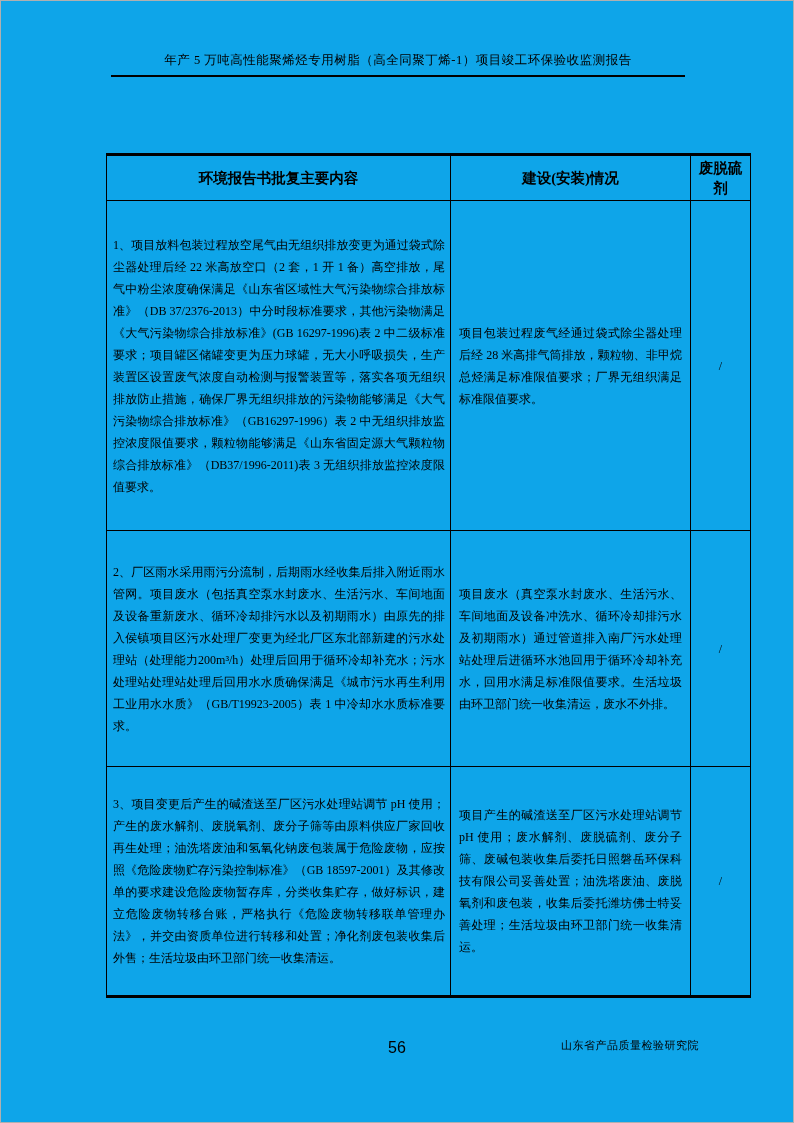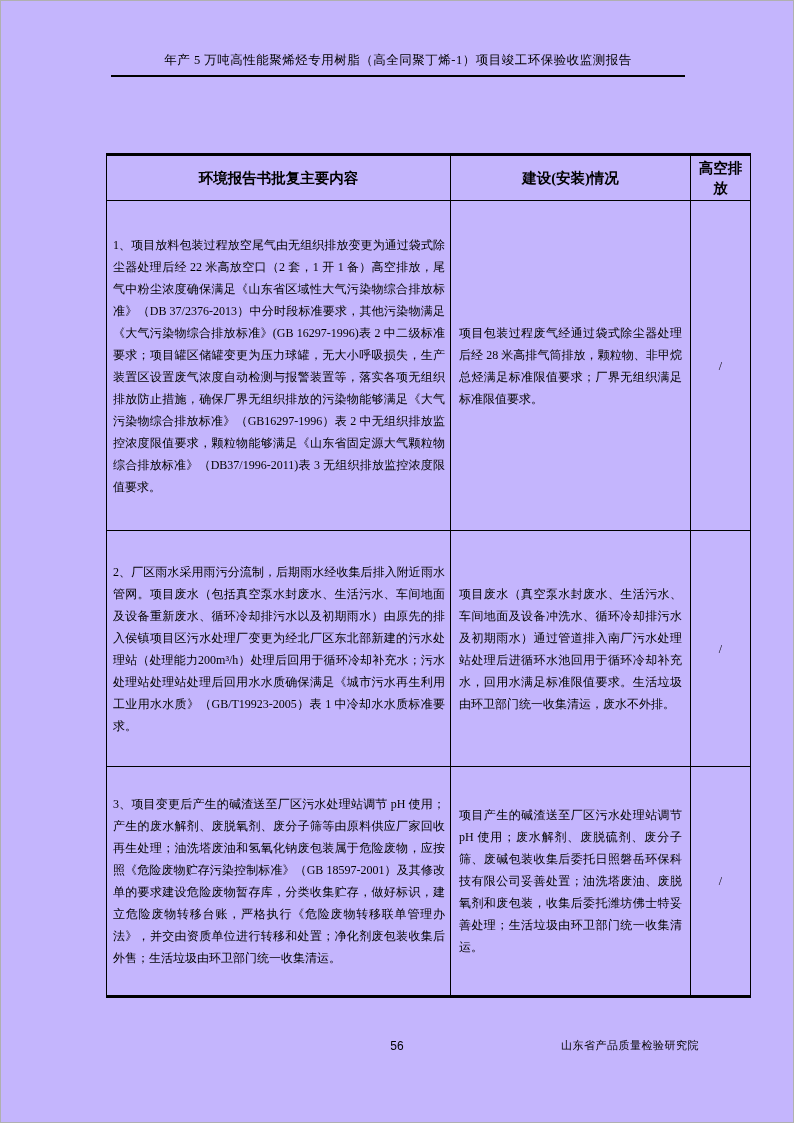--- a/index.html
+++ b/index.html
@@ -2,21 +2,21 @@
 <html><head>
 <meta charset="utf-8">
 <style>
   * { margin: 0; padding: 0; box-sizing: border-box; }
   html, body { background: #e8e8e8; }
   .page {
     position: relative;
     width: 794px;
     height: 1123px;
     margin: 0 auto;
-    background: #c4b5fd;
+    background: #0ea5e9;
     border: 1px solid #b0b0b0;
     font-family: "Liberation Serif", "DejaVu Serif", serif;
     color: #000;
     overflow: hidden;
   }
   .doc-header {
     position: absolute;
     top: 51px;
     left: 110px;
     width: 574px;
@@ -83,21 +83,21 @@
   }
   tr.row-1 { height: 330px; }
   tr.row-2 { height: 236px; }
   tr.row-3 { height: 230px; }
   .footer-page-number {
     position: absolute;
     top: 1038px;
     left: 0;
     width: 100%;
     text-align: center;
-    font-size: 12px;
+    font-size: 16px;
     font-family: "Liberation Sans", "DejaVu Sans", sans-serif;
   }
   .footer-org {
     position: absolute;
     top: 1037px;
     right: 94px;
     font-size: 11px;
     letter-spacing: 0.5px;
   }
 </style>
@@ -107,21 +107,21 @@
 <div class="page">
 
   <div class="doc-header">年产 5 万吨高性能聚烯烃专用树脂（高全同聚丁烯-1）项目竣工环保验收监测报告</div>
 
 
   <table class="report-table">
     <thead>
       <tr class="header-row">
         <th class="col-content">环境报告书批复主要内容</th>
         <th class="col-status">建设(安装)情况</th>
-        <th class="col-remark">高空排放</th>
+        <th class="col-remark">废脱硫剂</th>
       </tr>
     </thead>
     <tbody>
       <tr class="row-1">
         <td class="cell-content">1、项目放料包装过程放空尾气由无组织排放变更为通过袋式除尘器处理后经 22 米高放空口（2 套，1 开 1 备）高空排放，尾气中粉尘浓度确保满足《山东省区域性大气污染物综合排放标准》（DB 37/2376-2013）中分时段标准要求，其他污染物满足《大气污染物综合排放标准》(GB 16297-1996)表 2 中二级标准要求；项目罐区储罐变更为压力球罐，无大小呼吸损失，生产装置区设置废气浓度自动检测与报警装置等，落实各项无组织排放防止措施，确保厂界无组织排放的污染物能够满足《大气污染物综合排放标准》（GB16297-1996）表 2 中无组织排放监控浓度限值要求，颗粒物能够满足《山东省固定源大气颗粒物综合排放标准》（DB37/1996-2011)表 3 无组织排放监控浓度限值要求。</td>
         <td class="cell-status">项目包装过程废气经通过袋式除尘器处理后经 28 米高排气筒排放，颗粒物、非甲烷总烃满足标准限值要求；厂界无组织满足标准限值要求。</td>
         <td class="cell-remark">/</td>
       </tr>
       <tr class="row-2">
         <td class="cell-content">2、厂区雨水采用雨污分流制，后期雨水经收集后排入附近雨水管网。项目废水（包括真空泵水封废水、生活污水、车间地面及设备重新废水、循环冷却排污水以及初期雨水）由原先的排入侯镇项目区污水处理厂变更为经北厂区东北部新建的污水处理站（处理能力200m³/h）处理后回用于循环冷却补充水；污水处理站处理站处理后回用水水质确保满足《城市污水再生利用　工业用水水质》（GB/T19923-2005）表 1 中冷却水水质标准要求。</td>

